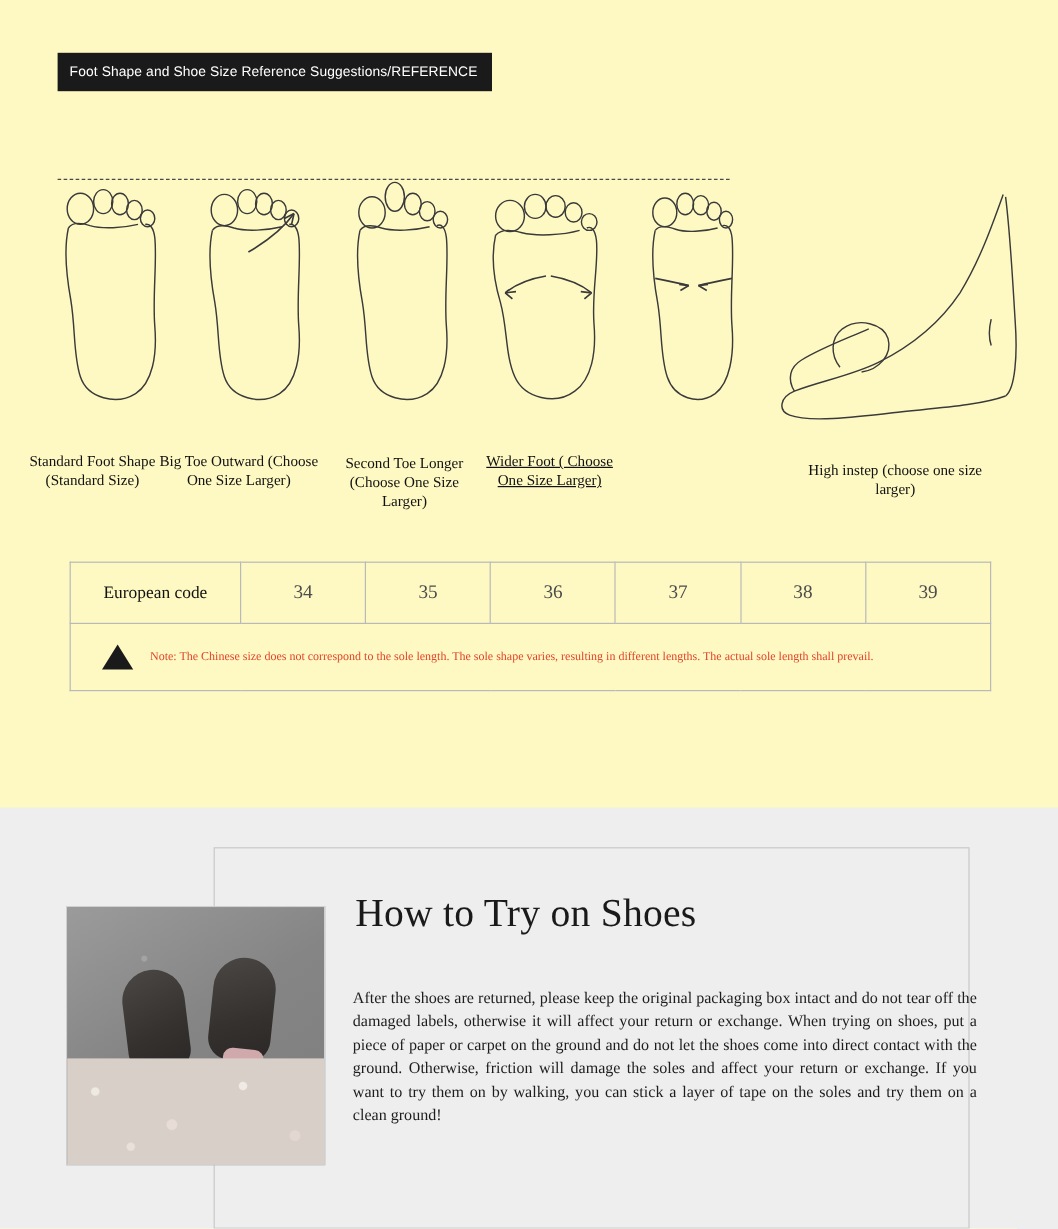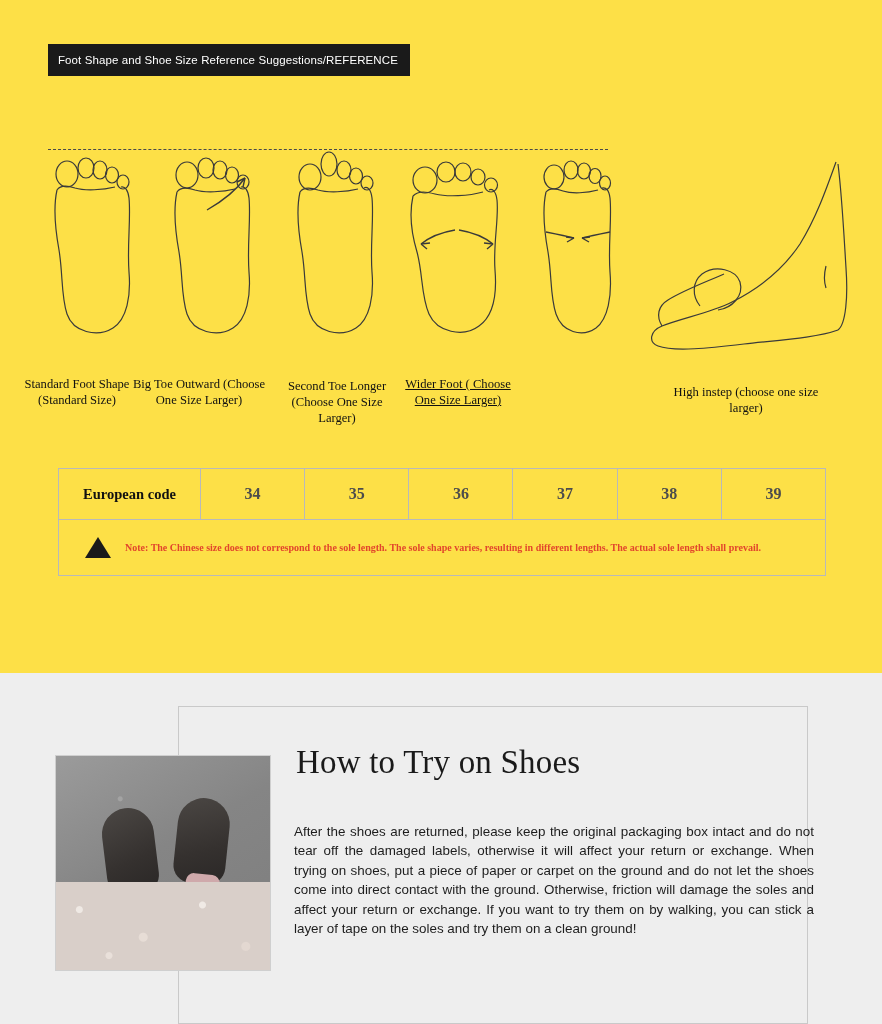--- a/index.html
+++ b/index.html
@@ -7,21 +7,21 @@
     margin: 0;
     padding: 0;
     background: #ffffff;
     font-family: "Liberation Sans", sans-serif;
   }
   .page {
     position: relative;
     width: 882px;
     height: 1024px;
     overflow: hidden;
-    background: #fde047;
+    background: #fef9c3;
   }
 
   
   .banner {
     position: absolute;
     left: 48px;
     top: 44px;
     width: 362px;
     height: 32px;
     background: #1a1a1a;
@@ -73,21 +73,20 @@
     top: 468px;
     width: 768px;
     border: 1px solid #b9b9b9;
     border-collapse: collapse;
   }
   .size-table td {
     border: 1px solid #b9b9b9;
     height: 51px;
     text-align: center;
     font-family: "Liberation Serif", serif;
-    font-weight: bold;
   }
   .size-table td.hdr {
     width: 142px;
     font-size: 14.5px;
     color: #111111;
   }
   .size-table td.val {
     font-size: 16px;
     color: #4c4c4c;
   }
@@ -190,21 +189,21 @@
     letter-spacing: 0.2px;
   }
   .how-body {
     position: absolute;
     left: 294px;
     top: 822px;
     width: 520px;
     font-size: 13.4px;
     line-height: 1.45;
     color: #1d1d1d;
-    font-family: Liberation Sans, sans-serif;
+    font-family: Liberation Serif, serif;
     text-align: justify;
   }
 </style>
 </head>
 <body>
 
 <div class="page">
 
   <div class="banner">
     <span class="banner-text">Foot Shape and Shoe Size Reference Suggestions/REFERENCE</span>

